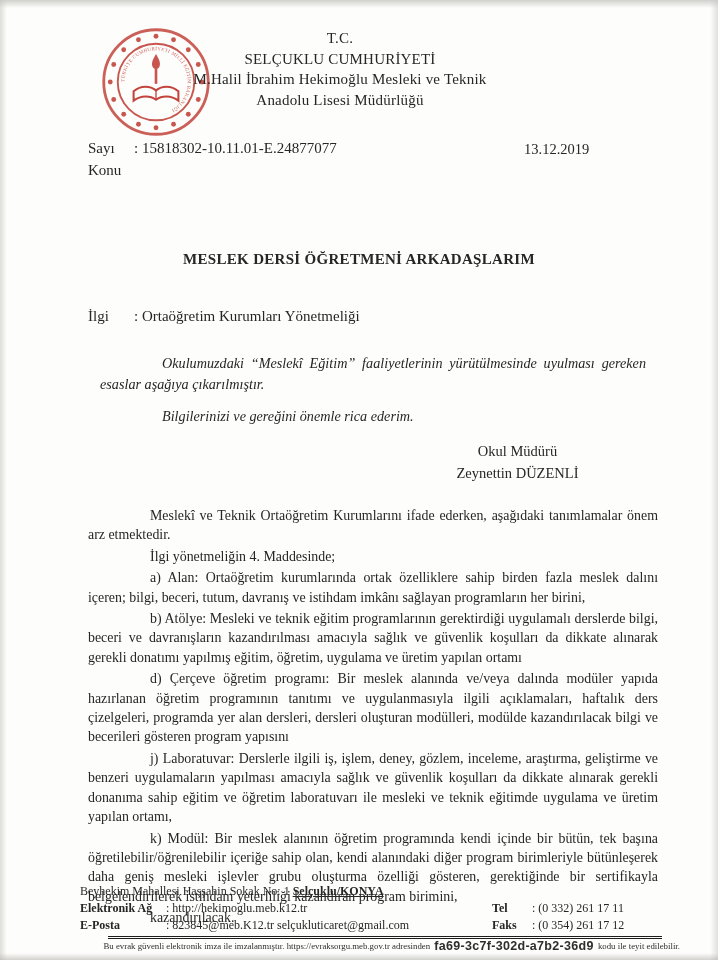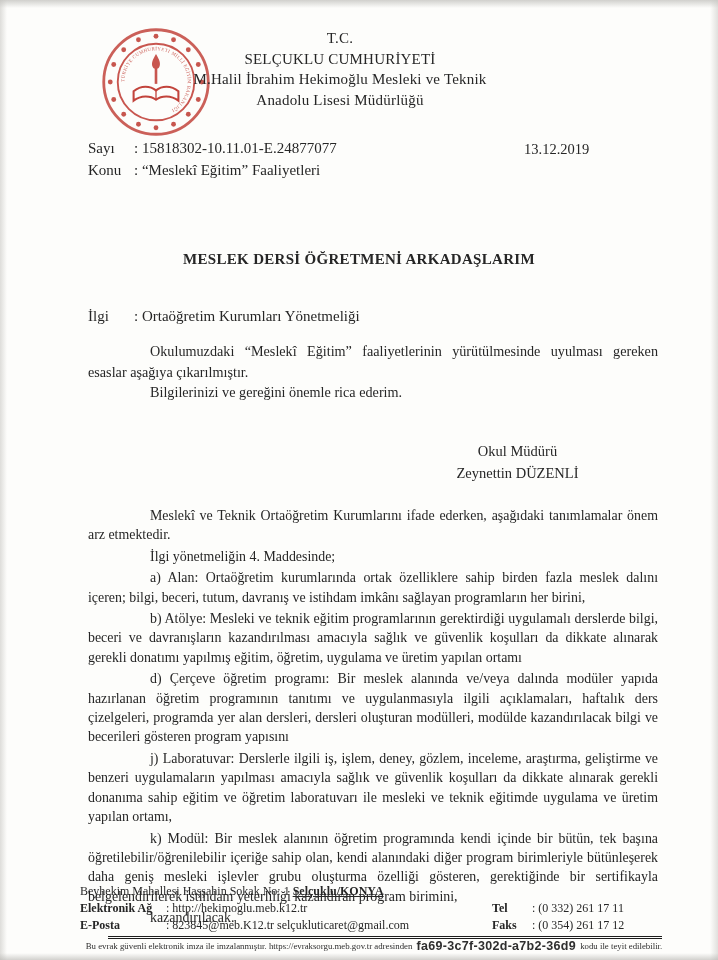--- a/index.html
+++ b/index.html
@@ -25,37 +25,37 @@
   .meta-row .lbl { width:46px; }
   .row-sayi { top:140px; }
   .row-konu { top:162px; }
   .date { position:absolute; left:524px; top:141px; font-size:14.5px; }
 
   .doc-title { position:absolute; left:0; right:0; top:251px; text-align:center; font-weight:700; font-size:15px; letter-spacing:.3px; }
 
   .row-ilgi { top:308px; }
 
   .intro { position:absolute; left:88px; width:570px; top:341px; font-size:14.2px; line-height:20.5px; text-align:justify; }
-  .intro p { margin:0; text-indent:62px; }
+  .intro p { margin:12px; text-indent:62px;font-style:italic; }
 
   .signature { position:absolute; left:400px; top:440px; width:235px; text-align:center; font-size:14.5px; line-height:22px; }
 
   .bodytext { position:absolute; left:88px; width:570px; top:506px; font-size:13.9px; line-height:19.4px; text-align:justify; }
   .bodytext p { margin:0 0 2px 0; text-indent:62px; }
 
   .footer { position:absolute; left:80px; right:40px; top:883px; font-size:12px; line-height:17px; white-space:nowrap; }
   .footer .frow { display:flex; }
   .footer .flbl { font-weight:700; width:86px; }
   .addr-city { font-weight:700; text-decoration:underline; }
   .contact-right { position:absolute; left:412px; top:17px; display:flex; flex-direction:column; }
   .contact-right .frow .flbl { width:40px; }
 
   .verify { position:absolute; left:108px; right:56px; top:936px; border-top:3px double #1d1d1d; }
   .verify-text {
-    position:absolute; left:-40px; right:-18px; top:0; text-align:center;
+    position:absolute; left:-40px; right:-18px; top:0; text-align:right;
     font-size:8.8px; color:#2e2e2e; white-space:nowrap;
   }
   .verify-code { font-family:"Liberation Sans", sans-serif; font-size:12.5px; font-weight:600; letter-spacing:.3px; vertical-align:-1px; padding:0 2px; }
 </style>
 </head>
 <body>
 
 <div class="edge edge-top"></div>
 <div class="edge edge-left"></div>
 <div class="edge edge-right"></div>
@@ -103,21 +103,20 @@
   <div>Anadolu Lisesi Müdürlüğü</div>
 </div>
 
 <div class="meta-row row-sayi">
   <span class="lbl">Sayı</span>
   <span>:  15818302-10.11.01-E.24877077</span>
 </div>
 <div class="date">13.12.2019</div>
 <div class="meta-row row-konu">
   <span class="lbl">Konu</span>
-  <span>:  “Meslekî Eğitim” Faaliyetleri</span>
 </div>
 
 <div class="doc-title">MESLEK DERSİ ÖĞRETMENİ ARKADAŞLARIM</div>
 
 <div class="meta-row row-ilgi">
   <span class="lbl">İlgi</span>
   <span>:  Ortaöğretim Kurumları Yönetmeliği</span>
 </div>
 
 <div class="intro">

